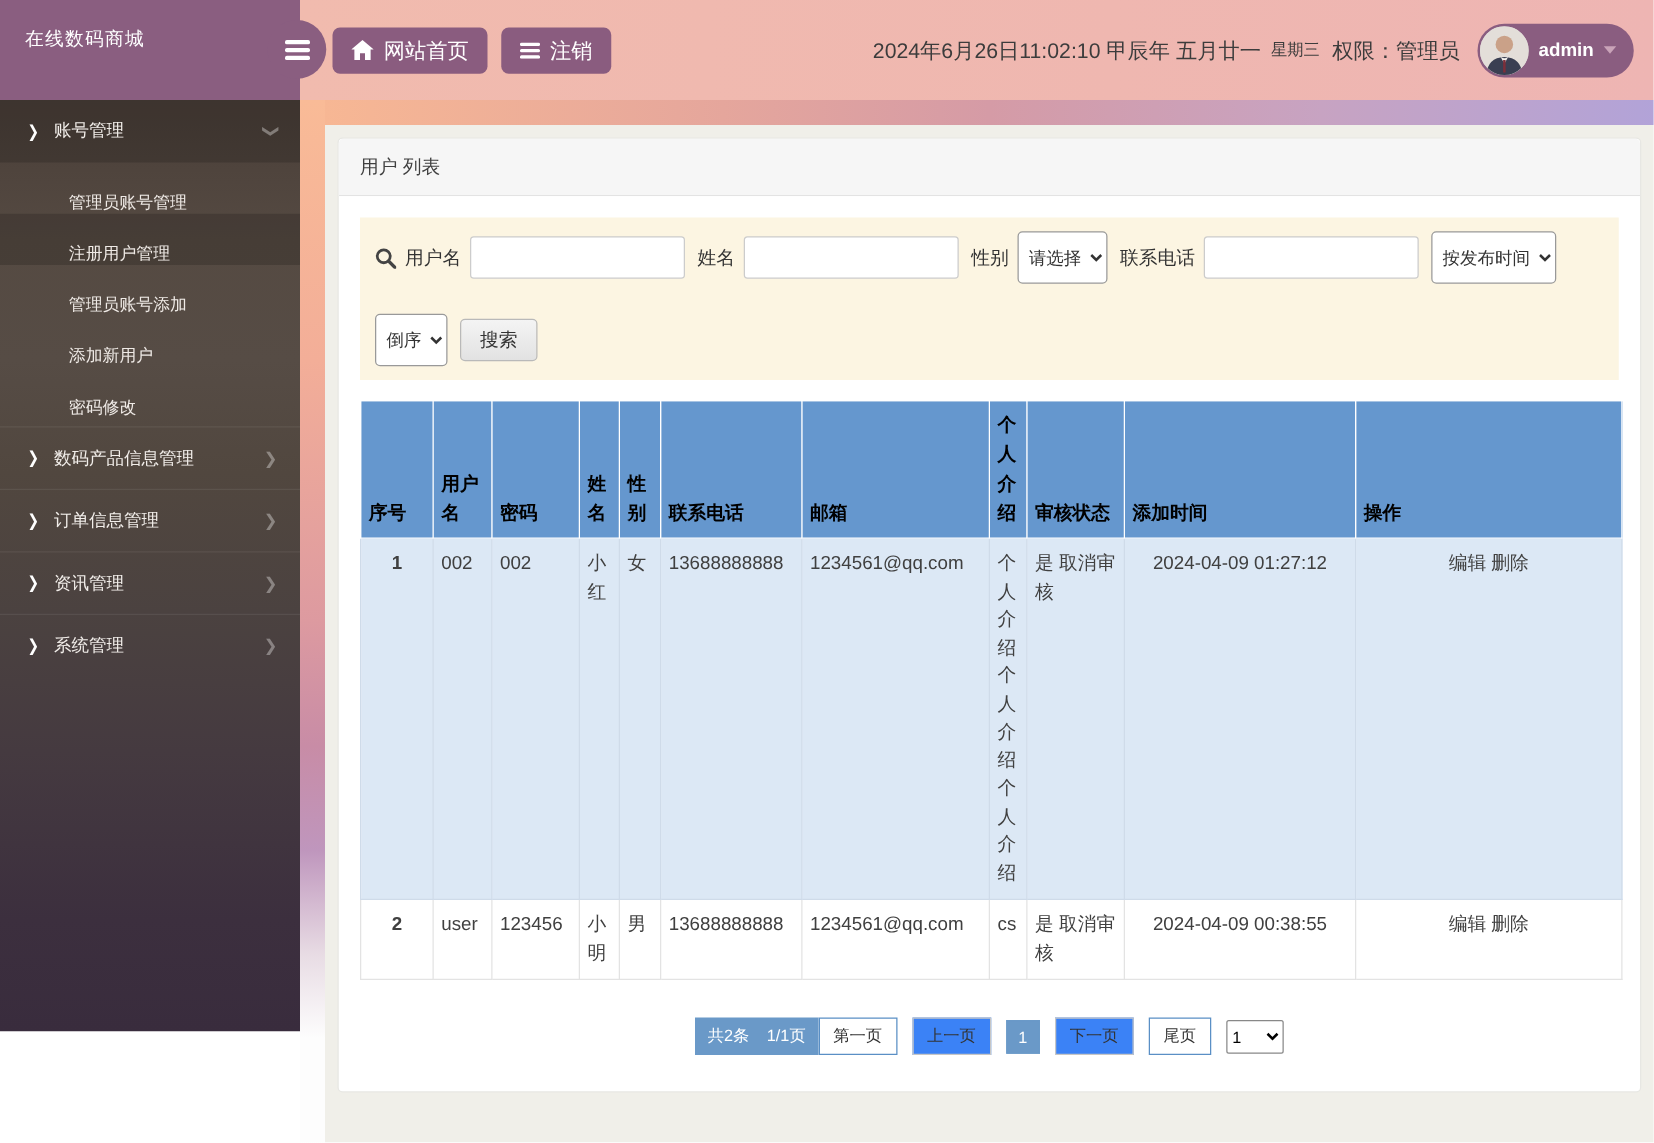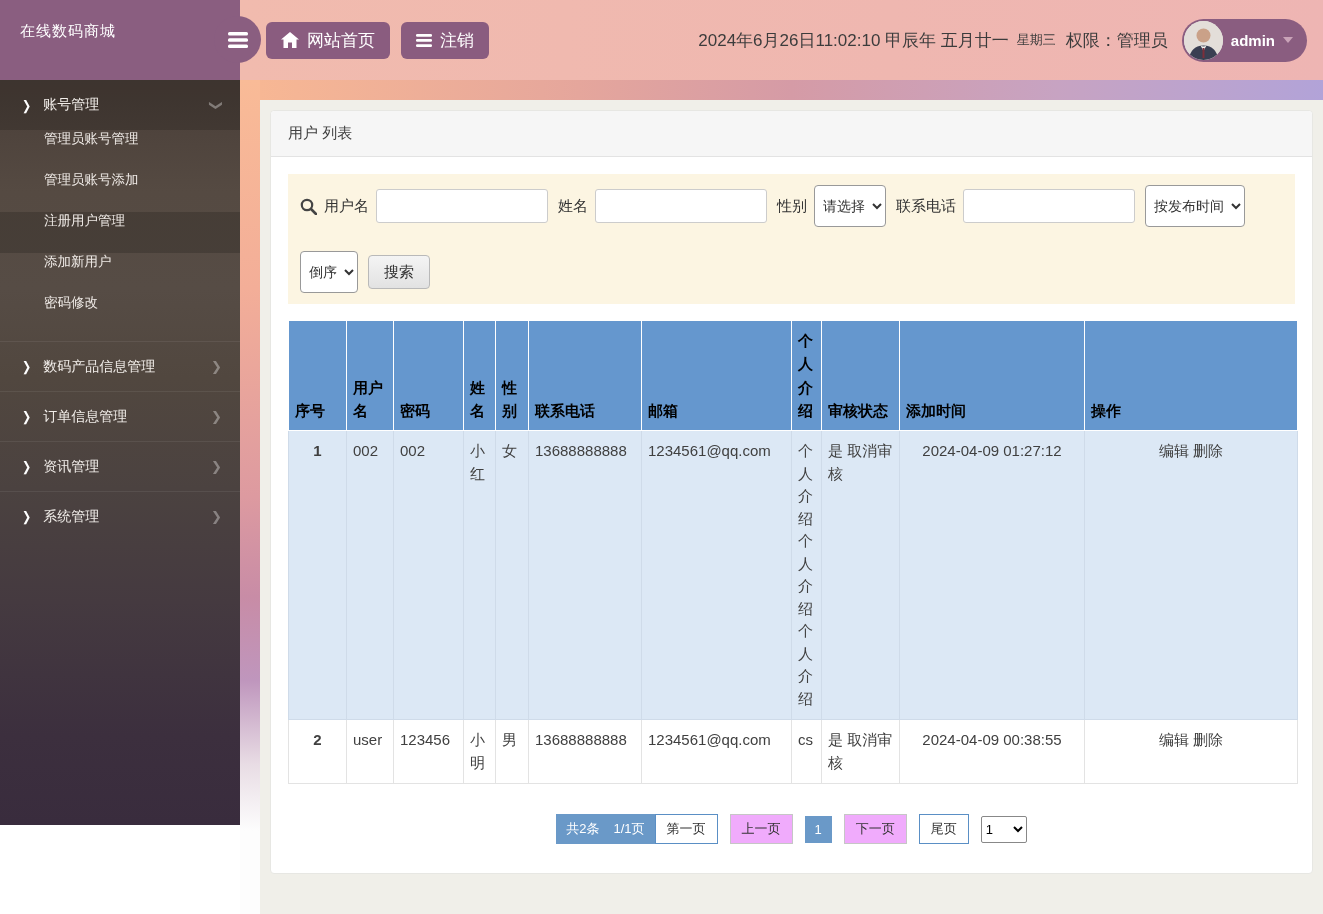--- a/index.html
+++ b/index.html
@@ -19,21 +19,21 @@
   .burger-btn { position:absolute; left:214px; top:16px; width:47px; height:47px; border-radius:50%; background:#8a5e80; display:flex; align-items:center; justify-content:center; z-index:5; cursor:pointer; }
   .burger-btn svg { display:block; }
   .menu { height:745px; background:linear-gradient(180deg,#493e38 0%,#554a42 15%,#564c45 28%,#51473f 40%,#4b4240 55%,#453a40 70%,#3c2f3e 88%,#392c3d 100%); }
   .menu-item { position:relative; height:50px; display:flex; align-items:center; padding-left:22px; color:#f2eeea; font-size:14px; cursor:pointer; border-top:1px solid rgba(255,255,255,0.07); }
   .menu-item:first-child { border-top:none; }
   .menu-item .arr { font-size:11px; margin-right:12px; transform:scaleY(1.2); color:#fff; }
   .menu-item .chev { position:absolute; right:18px; color:rgba(255,255,255,0.35); font-size:13px; }
   .chev-down { display:inline-block; transform:rotate(90deg); }
   .item-account { background:rgba(0,0,0,0.16); }
   .submenu { }
-  .submenu-item { height:41px; display:flex; align-items:flex-start; padding-left:44px; color:#efeae6; font-size:13.5px; cursor:pointer; }
+  .submenu-item { height:41px; display:flex; align-items:flex-end; padding-left:55px; color:#efeae6; font-size:13.5px; cursor:pointer; }
   .submenu-item.active { background:rgba(0,0,0,0.17); }
 
   
   .topbar { position:absolute; left:240px; top:0; width:1083px; height:80px;
     background:linear-gradient(90deg,#f1bbae 0%,#efb7b0 60%,#eeb5b3 100%); display:flex; align-items:center; }
   .top-btn { height:37px; margin-left:26px; background:#8a5c7f; color:#fff; border:none; border-radius:6px; font-size:17px; padding:0 15px; display:flex; align-items:center; gap:8px; cursor:pointer; font-family:inherit; }
   .top-btn + .top-btn { margin-left:11px; }
   .top-btn svg { display:block; }
   .top-right { margin-left:auto; display:flex; align-items:center; color:#3c3c3c; }
   .date-text { font-size:17px;margin-left:18px; }
@@ -68,21 +68,21 @@
   .row-even td { background:#fff; }
   .td-c { text-align:center; }
   .td-b { font-weight:bold; }
   .cell-link { color:#404040; text-decoration:none; cursor:pointer; }
 
   
   .pager { display:flex; justify-content:center; align-items:center; margin:30px 0 12px 0; font-size:13px; gap:12px; }
   .pg-info { background:#6a99c8; color:#fff; display:flex; gap:14px; padding:6px 10px; align-items:flex-start; }
   .pg-btn { padding:5px 11px; cursor:pointer; color:#333; }
   .pg-outline { background:#fff; border:1px solid #5a8fc5; margin-left:-12px; }
-  .pg-gray { background:#f0abfc; border:1px solid #c6c6c6; }
+  .pg-gray { background:#3b82f6; border:1px solid #c6c6c6; }
   .pg-cur { background:#6a99c8; border:1px solid #6a99c8; color:#fff; padding:5px 9px; }
   .pg-select { height:27px; width:46px; border:1px solid #888; border-radius:2px; background:#fff; font-size:13px; font-family:inherit; }
 </style>
 </head>
 <body>
 
 <div class="stage">
 
   <div class="grad-strip-v"></div>
   <div class="grad-strip-h"></div>
@@ -106,25 +106,25 @@
     <nav class="menu">
       <div class="menu-item item-account">
         <span class="arr">❯</span>
         <span>账号管理</span>
         <span class="chev"><span class="chev-down">❯</span></span>
       </div>
       <div class="submenu">
         <div class="submenu-item">
           <span>管理员账号管理</span>
         </div>
+        <div class="submenu-item active">
+          <span>注册用户管理</span>
+        </div>
         <div class="submenu-item">
           <span>管理员账号添加</span>
-        </div>
-        <div class="submenu-item active">
-          <span>注册用户管理</span>
         </div>
         <div class="submenu-item">
           <span>添加新用户</span>
         </div>
         <div class="submenu-item">
           <span>密码修改</span>
         </div>
       </div>
 
       <div class="menu-item" style="margin-top:6px;">

